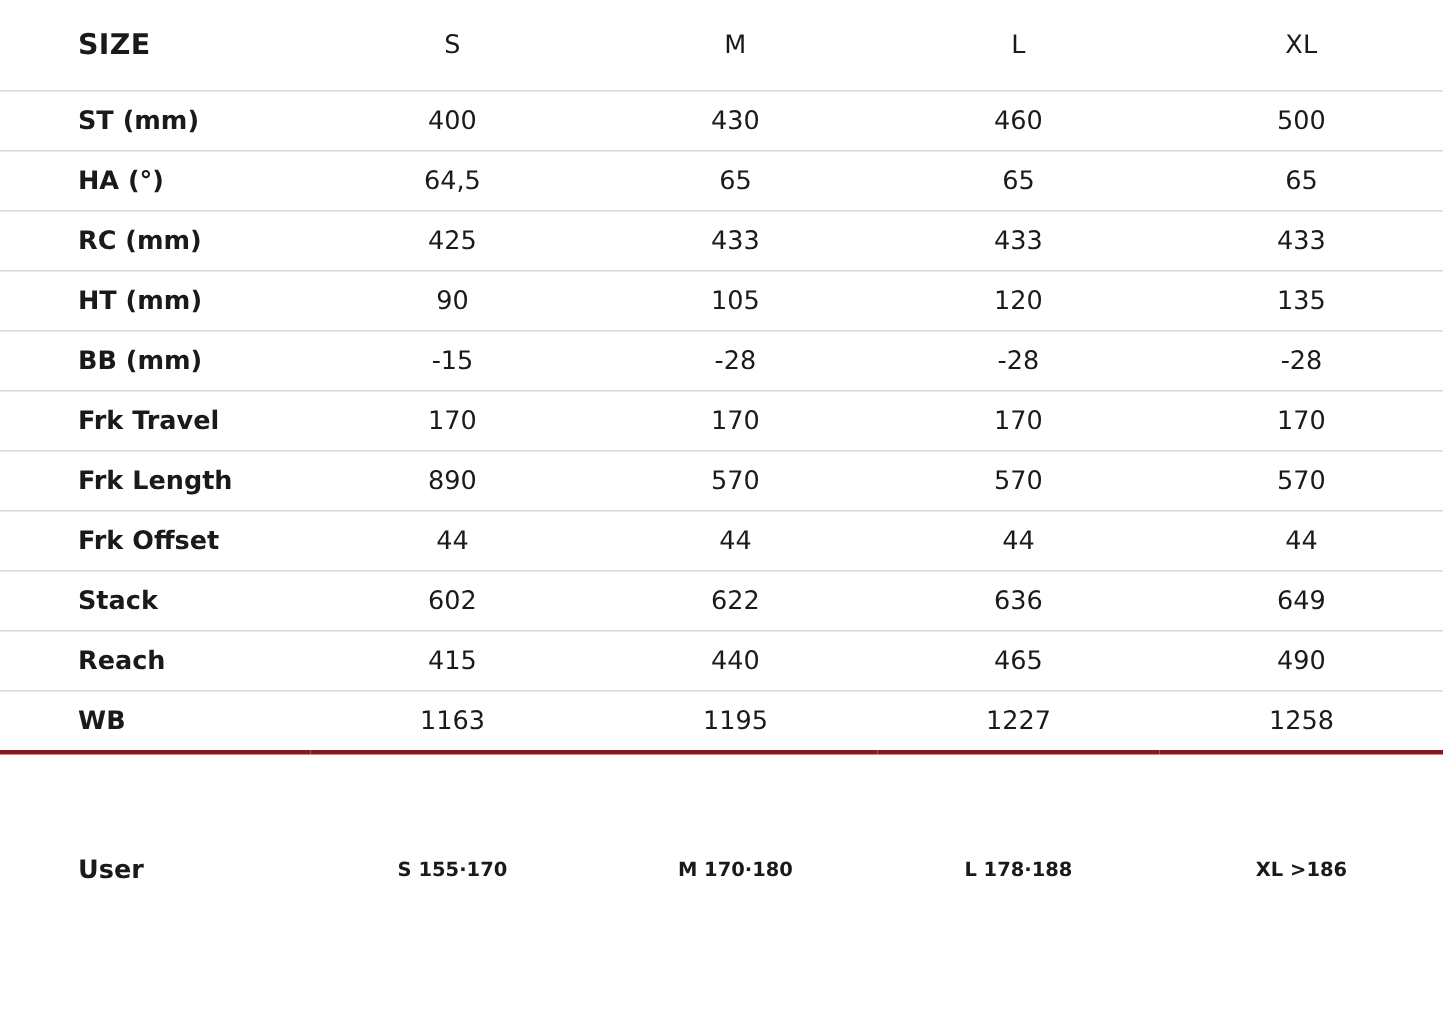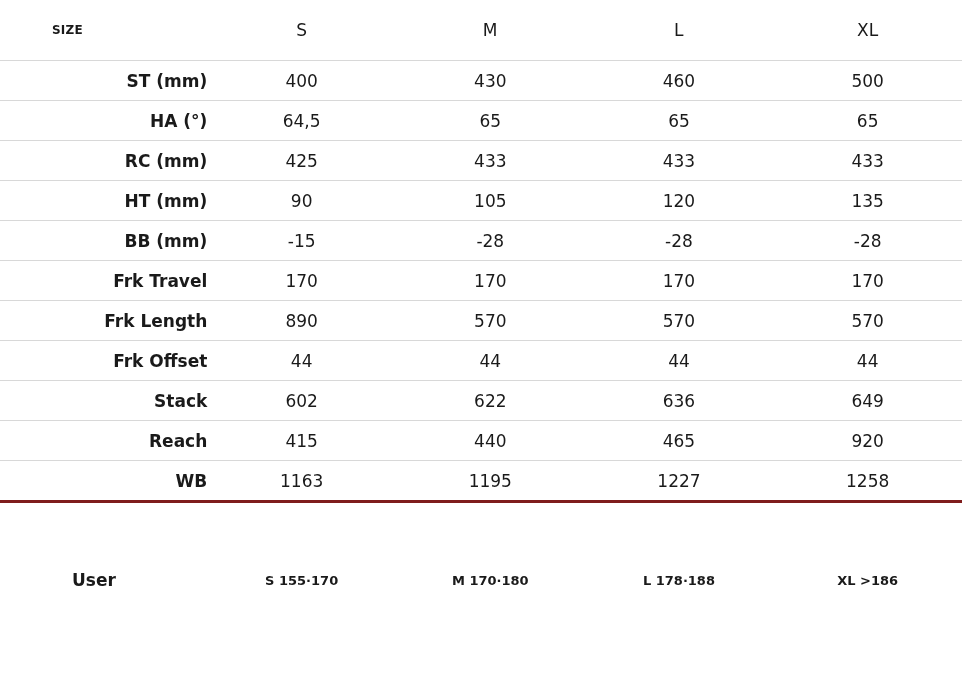--- a/index.html
+++ b/index.html
@@ -29,35 +29,35 @@
     height: 60px;
     vertical-align: middle;
     font-size: 17px;
     font-weight: bold;
     letter-spacing: 0.2px;
     border: none;
   }
   .hdr-row th.label {
     text-align: left;
     padding-left: 52px;
-    font-size: 12px;
+    font-size: 19px;
   }
   .hdr-row th.val {
     text-align: center;
     font-size: 17px;
     font-weight: normal;
   }
   .data-row td {
     height: 39px;
     vertical-align: middle;
     border-top: 1px solid #d8d8d8;
     font-size: 17px;
   }
   .data-row td.label {
-    text-align: right;
+    text-align: left;
     padding-left: 52px;
     font-weight: bold;
     font-size: 17px;
   }
   .data-row td.val {
     text-align: center;
     font-weight: normal;
     font-size: 17px;
   }
   .data-row.last td {
@@ -68,21 +68,21 @@
     border: none;
   }
   .user-row td {
     height: 42px;
     vertical-align: middle;
     border: none;
     font-size: 17px;
   }
   .user-row td.label {
     text-align: left;
-    padding-left: 72px;
+    padding-left: 52px;
     font-weight: bold;
   }
   .user-row td.val {
     text-align: center;
     font-weight: bold;
     font-size: 13px;
   }
 </style>
 </head>
 <body>
@@ -166,21 +166,21 @@
       <td class="val">602</td>
       <td class="val">622</td>
       <td class="val">636</td>
       <td class="val">649</td>
     </tr>
     <tr class="data-row">
       <td class="label">Reach</td>
       <td class="val">415</td>
       <td class="val">440</td>
       <td class="val">465</td>
-      <td class="val">920</td>
+      <td class="val">490</td>
     </tr>
     <tr class="data-row last">
       <td class="label">WB</td>
       <td class="val">1163</td>
       <td class="val">1195</td>
       <td class="val">1227</td>
       <td class="val">1258</td>
     </tr>
     <tr class="spacer-row">
       <td></td>

